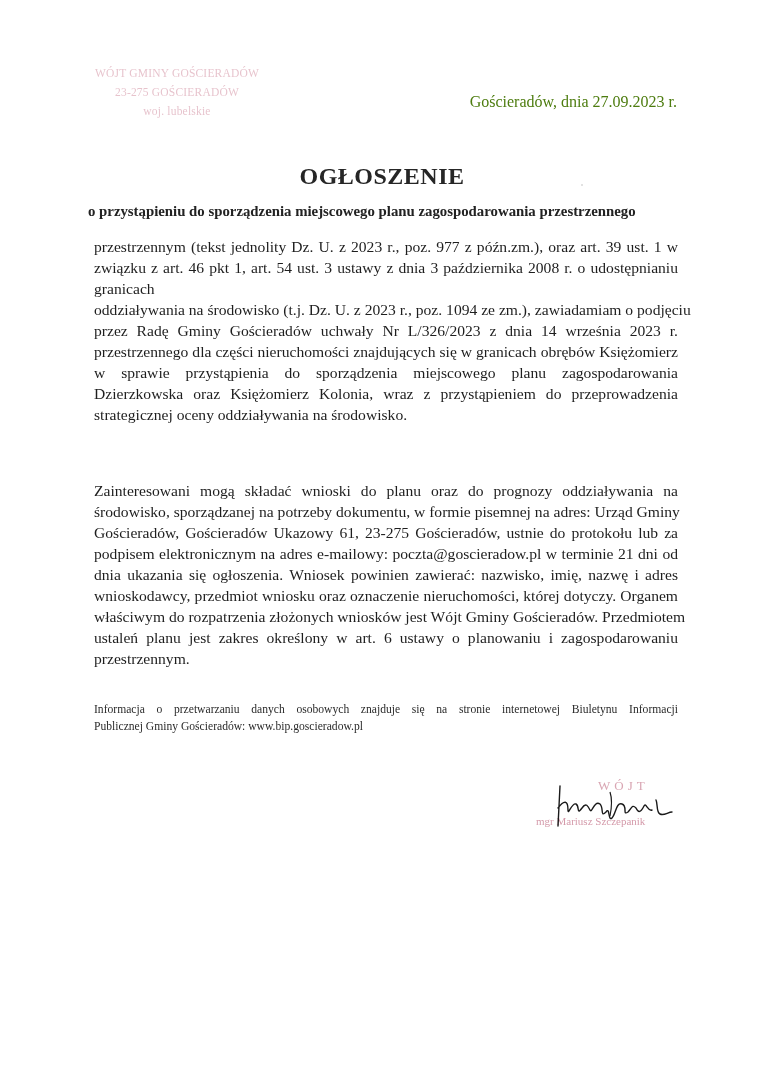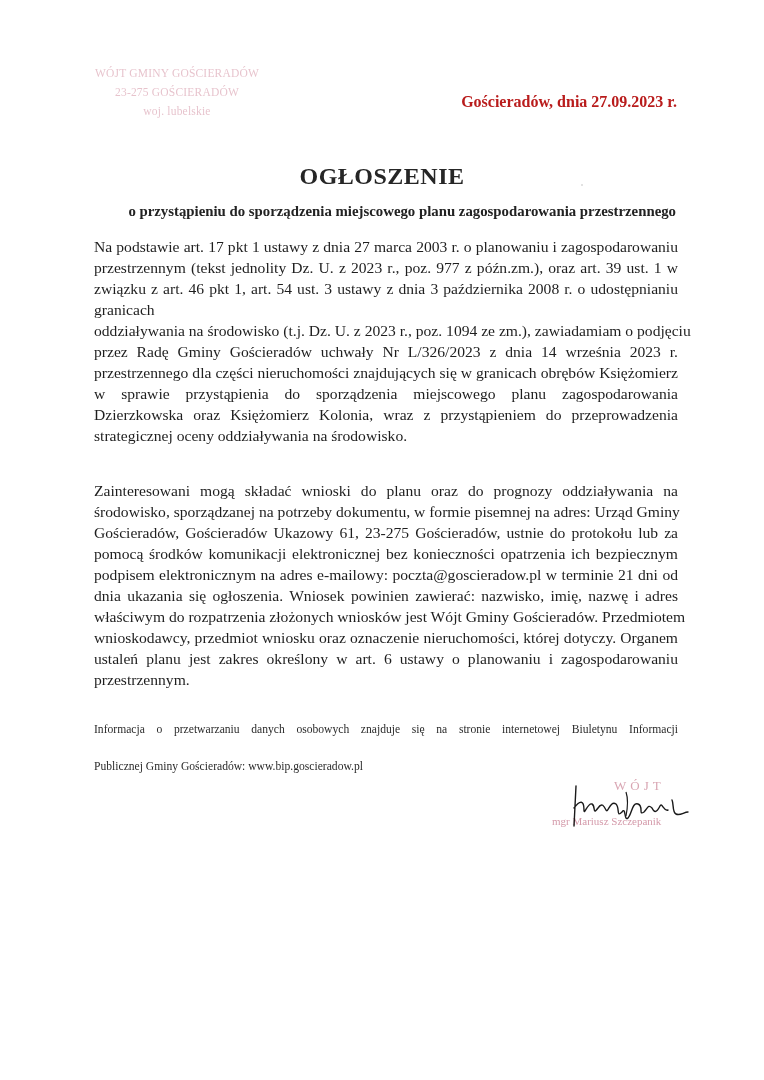--- a/index.html
+++ b/index.html
@@ -33,38 +33,37 @@
       line-height: 19px;
       letter-spacing: 0.2px;
       opacity: 0.85;
     }
     .stamp div { white-space: nowrap; }
     .place-date {
       position: absolute;
       right: 87px;
       top: 93px;
       font-size: 16px;
-      color: #b91c1c;
-      font-weight: bold;
+      color: #4d7c0f;
     }
     .title {
       position: absolute;
       left: 0; right: 0;
       top: 163px;
       text-align: center;
       font-size: 24px;
       font-weight: bold;
       letter-spacing: 0.5px;
       color: #262626;
     }
     .subtitle {
       position: absolute;
       left: 88px; right: 88px;
       top: 203px;
-      text-align: right;
+      text-align: left;
       font-size: 14.8px;
       font-weight: bold;
       color: #222;
       white-space: nowrap;
     }
     .para {
       position: absolute;
       left: 94px;
       width: 584px;
       font-size: 15.6px;
@@ -90,26 +89,25 @@
       top: 701px;
       font-size: 11.6px;
       line-height: 17px;
       color: #2a2a2a;
     }
     .note .line {
       display: block;
       text-align: justify;
       text-align-last: justify;
       white-space: nowrap;
-      margin-top: 20px;
     }
     .note .line.last { text-align-last: left; }
     .signature {
       position: absolute;
-      left: 552px;
+      left: 536px;
       top: 778px;
       width: 150px;
       height: 60px;
     }
     .sig-title {
       position: absolute;
       left: 62px;
       top: 0px;
       font-size: 13px;
       letter-spacing: 4px;
@@ -145,41 +143,39 @@
     <div>23-275 GOŚCIERADÓW</div>
     <div>woj. lubelskie</div>
   </div>
 
   <div class="place-date">Gościeradów, dnia 27.09.2023 r.</div>
 
   <div class="title">OGŁOSZENIE</div>
   <div class="subtitle">o przystąpieniu do sporządzenia miejscowego planu zagospodarowania przestrzennego</div>
 
   <div class="para p1">
-    <span class="line">Na podstawie art. 17 pkt 1 ustawy z dnia 27 marca 2003 r. o planowaniu i zagospodarowaniu</span>
     <span class="line">przestrzennym (tekst jednolity Dz. U. z 2023 r., poz. 977 z późn.zm.), oraz art. 39 ust. 1 w</span>
     <span class="line">związku z art. 46 pkt 1, art. 54 ust. 3 ustawy z dnia 3 października 2008 r. o udostępnianiu</span>
     <span class="line last">granicach</span>
     <span class="line">oddziaływania na środowisko (t.j. Dz. U. z 2023 r., poz. 1094 ze zm.), zawiadamiam o podjęciu</span>
     <span class="line">przez Radę Gminy Gościeradów uchwały Nr L/326/2023 z dnia 14 września 2023 r.</span>
     <span class="line">przestrzennego dla części nieruchomości znajdujących się w granicach obrębów Księżomierz</span>
     <span class="line">w sprawie przystąpienia do sporządzenia miejscowego planu zagospodarowania</span>
     <span class="line">Dzierzkowska oraz Księżomierz Kolonia, wraz z przystąpieniem do przeprowadzenia</span>
     <span class="line last">strategicznej oceny oddziaływania na środowisko.</span>
   </div>
 
   <div class="para p2">
     <span class="line">Zainteresowani mogą składać wnioski do planu oraz do prognozy oddziaływania na</span>
     <span class="line">środowisko, sporządzanej na potrzeby dokumentu, w formie pisemnej na adres: Urząd Gminy</span>
     <span class="line">Gościeradów, Gościeradów Ukazowy 61, 23-275 Gościeradów, ustnie do protokołu lub za</span>
-    <span class="line">pomocą środków komunikacji elektronicznej bez konieczności opatrzenia ich bezpiecznym</span>
     <span class="line">podpisem elektronicznym na adres e-mailowy: poczta@goscieradow.pl w terminie 21 dni od</span>
     <span class="line">dnia ukazania się ogłoszenia. Wniosek powinien zawierać: nazwisko, imię, nazwę i adres</span>
+    <span class="line">wnioskodawcy, przedmiot wniosku oraz oznaczenie nieruchomości, której dotyczy. Organem</span>
     <span class="line">właściwym do rozpatrzenia złożonych wniosków jest Wójt Gminy Gościeradów. Przedmiotem</span>
-    <span class="line">wnioskodawcy, przedmiot wniosku oraz oznaczenie nieruchomości, której dotyczy. Organem</span>
     <span class="line">ustaleń planu jest zakres określony w art. 6 ustawy o planowaniu i zagospodarowaniu</span>
     <span class="line last">przestrzennym.</span>
   </div>
 
   <div class="note">
     <span class="line">Informacja o przetwarzaniu danych osobowych znajduje się na stronie internetowej Biuletynu Informacji</span>
     <span class="line last">Publicznej Gminy Gościeradów: www.bip.goscieradow.pl</span>
   </div>
 
   <div class="signature">

